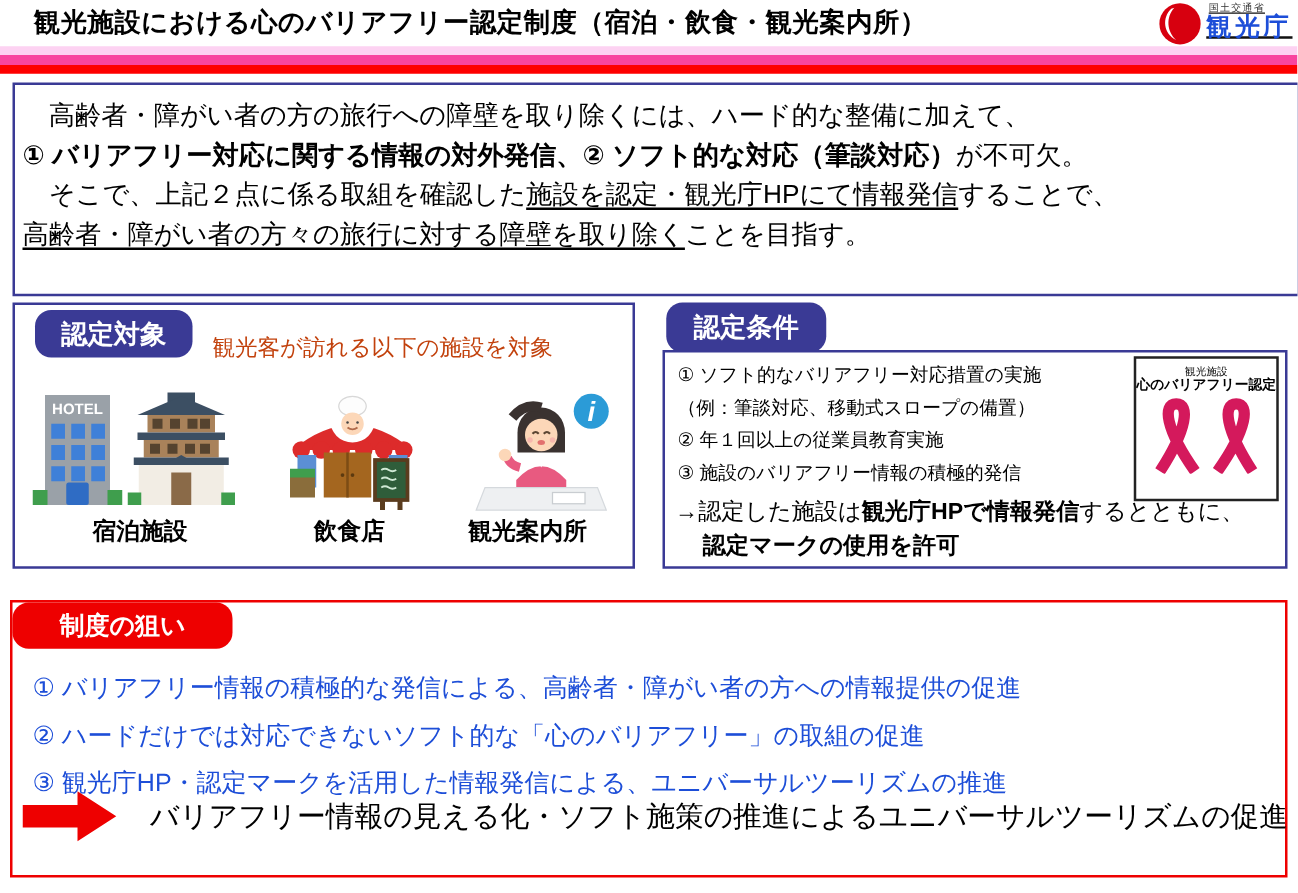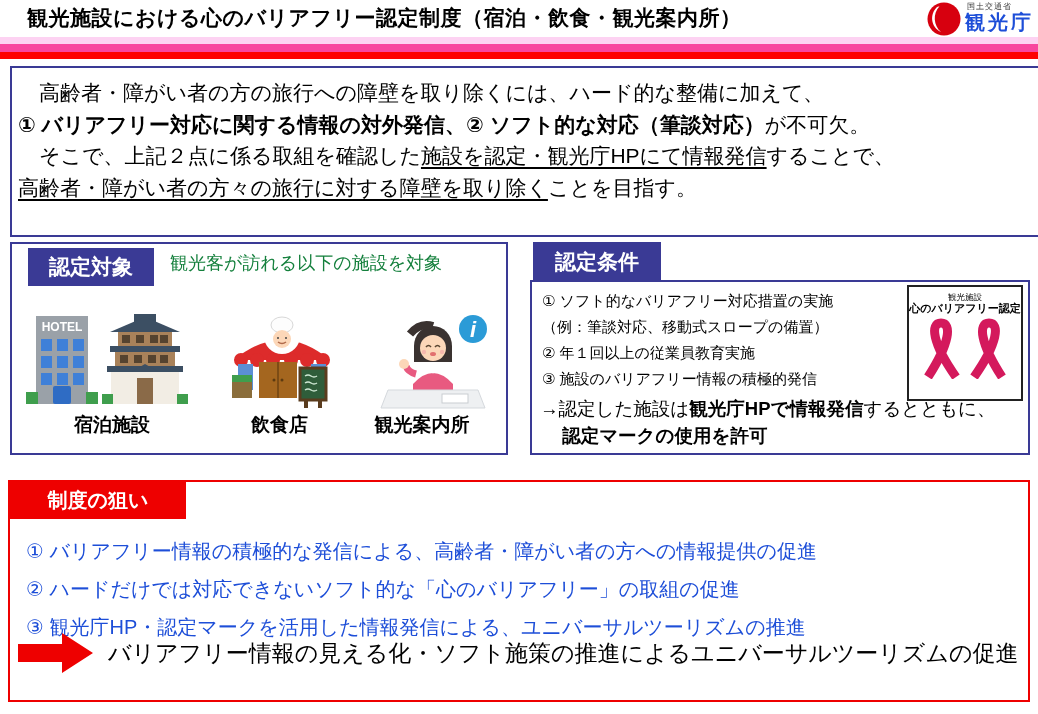--- a/index.html
+++ b/index.html
@@ -4,42 +4,42 @@
 <style>
   html,body{margin:0;padding:0;background:#fff;}
   body{width:1038px;height:714px;position:relative;overflow:hidden;
        font-family:"Liberation Sans","DejaVu Sans",sans-serif;color:#111;}
   .abs{position:absolute;}
 
   
   .page-title{left:8px;top:4px;width:900px;font-size:21px;font-weight:bold;
               letter-spacing:0.5px;color:#000;white-space:nowrap;margin-left:19px;}
   .logo{right:4px;top:1px;display:flex;align-items:flex-start;gap:3px;}
-  .logo-texts{display:flex;flex-direction:column;line-height:1;}
+  .logo-texts{display:flex;flex-direction:column;line-height:1;text-decoration:underline;}
   .logo-ministry{font-size:8px;color:#333;margin:2px 0 1px 2px;letter-spacing:1px;}
   .logo-agency{font-size:20px;font-weight:bold;color:#1d4ed8;letter-spacing:3px;}
   .stripe{left:0;width:1038px;}
   .stripe1{top:37px;height:7px;background:#fdd2f2;}
   .stripe2{top:44px;height:8px;background:#f8459f;}
   .stripe3{top:52px;height:7px;background:#fe0000;}
 
   
   .intro-box{left:10px;top:66px;width:1014px;height:158px;border:2px solid #3a3a95;
              background:#fff;padding:9px 6px 0 6px;box-sizing:content-box;}
   .intro-line{font-size:21px;line-height:31.5px;white-space:nowrap;color:#000;}
   .indent{text-indent:1em;}
   .b{font-weight:bold;}
   .u{text-decoration:underline;text-underline-offset:4px;}
 
   
   .target-box{left:10px;top:242px;width:494px;height:209px;border:2px solid #3a3a95;background:#fff;}
   .tab{background:#3a3a95;color:#fff;font-weight:bold;display:flex;
-       align-items:center;justify-content:center;}
+       align-items:center;justify-content:center;border-radius:13px;}
   .target-tab{left:16px;top:4px;width:126px;height:38px;font-size:21px;}
-  .target-caption{left:158px;top:7px;font-size:18px;color:#15803d;white-space:nowrap;}
+  .target-caption{left:158px;top:22px;font-size:18px;color:#c2410c;white-space:nowrap;}
   .target-icons{left:0;top:50px;width:494px;height:118px;display:flex;
                 justify-content:space-between;padding:0 14px;box-sizing:border-box;}
   .icon-group{display:flex;align-items:flex-end;gap:4px;}
   .target-labels{left:0;top:168px;width:494px;display:flex;}
   .t-label{font-size:19px;font-weight:bold;text-align:center;color:#000;}
   .t-label.l1{width:200px;}
   .t-label.l2{width:135px;}
   .t-label.l3{width:150px;}
 
   .cond-wrap{left:530px;top:242px;width:500px;height:213px;}
@@ -53,21 +53,21 @@
   .mark-top{font-size:8.5px;line-height:10px;margin-top:5px;color:#000;}
   .mark-title{font-size:11px;font-weight:bold;line-height:13px;color:#000;}
   .cond-result{position:absolute;left:8px;top:113px;font-size:18.5px;line-height:27px;
                white-space:nowrap;color:#000;}
   .cond-result .ind{margin-left:1.2em;}
 
   
   .aim-box{left:8px;top:480px;width:1018px;height:218px;border:2px solid #ee0000;background:#fff;}
   .aim-tab{left:0;top:0;width:176px;height:37px;background:#ee0000;font-size:20px;}
   .aim-list{left:16px;top:50px;font-size:20px;line-height:38px;white-space:nowrap;color:#1d4ed8;}
-  .aim-conclusion{left:8px;top:150px;display:flex;align-items:center;gap:14px;}
+  .aim-conclusion{left:8px;top:150px;display:flex;align-items:center;gap:26px;}
   .aim-conclusion-text{font-size:23px;color:#000;white-space:nowrap;}
 
   svg text{font-family:"Liberation Sans","DejaVu Sans",sans-serif;}
 </style>
 </head>
 <body>
 
 <div class="abs page-title">観光施設における心のバリアフリー認定制度（宿泊・飲食・観光案内所）</div>
 
 <div class="abs logo">

